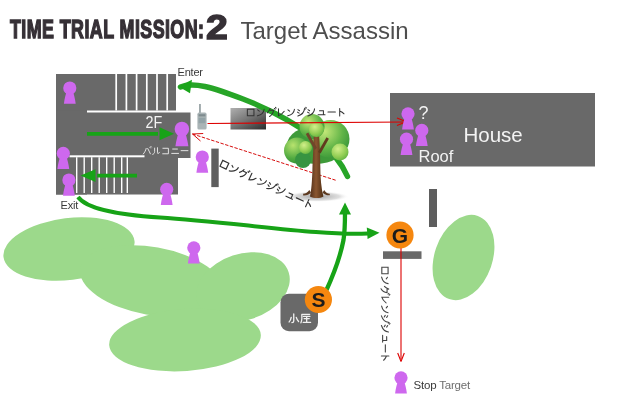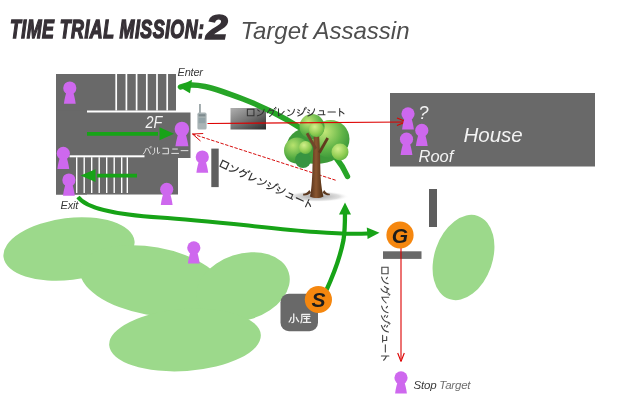--- a/index.html
+++ b/index.html
@@ -1,17 +1,17 @@
 <!DOCTYPE html>
 <html><head>
 <meta charset="utf-8">
 <style>
 html,body{margin:0;padding:0;background:#fff;}
 #stage{position:relative;width:630px;height:400px;overflow:hidden;
- font-family:"Liberation Sans",sans-serif;font-style:italic;}
+ font-family:"Liberation Sans",sans-serif;}
 </style>
 </head>
 <body>
 <div id="stage">
 <svg width="630" height="400" viewBox="0 0 630 400">
 <defs>
 
   <g id="k_ro">
           <path d="M1.8,2.2 H8.2 V8.4 H1.8 Z"></path>
         </g>

